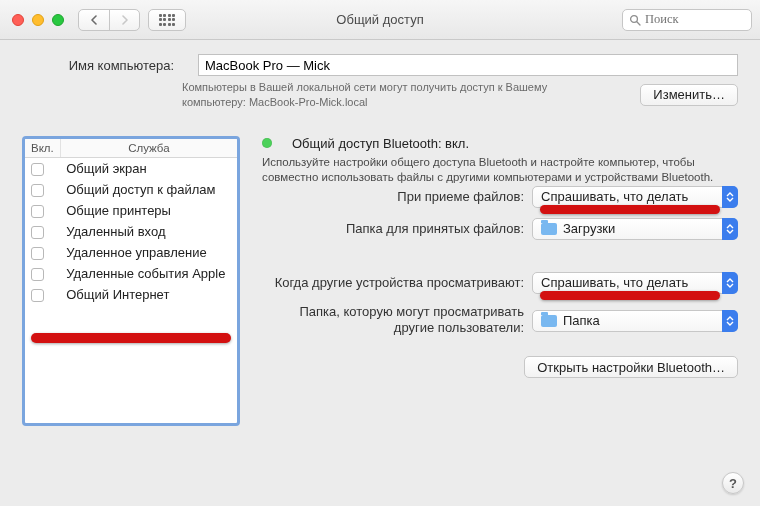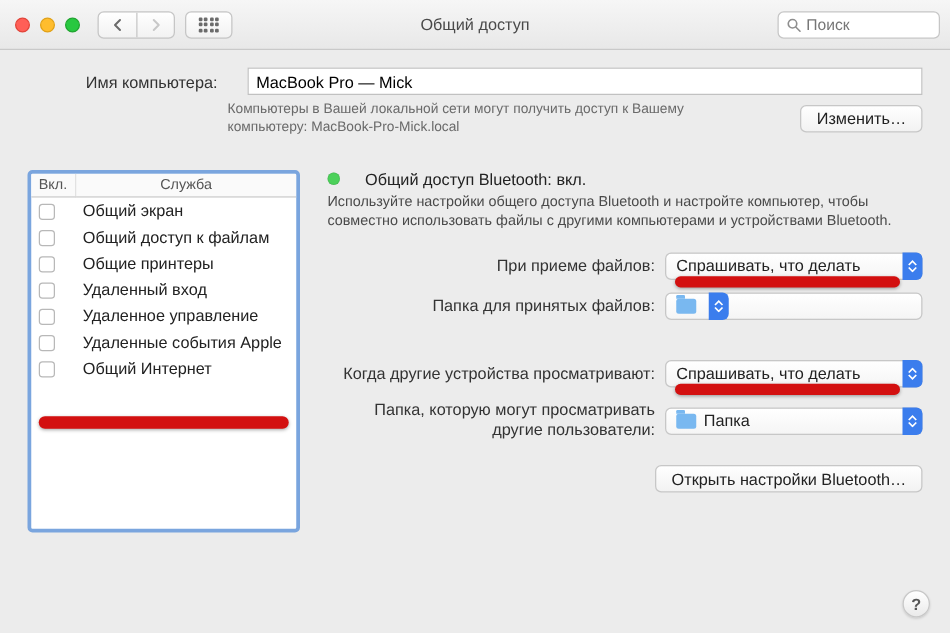--- a/index.html
+++ b/index.html
@@ -50,20 +50,21 @@
     color:#4a4a4a; pointer-events:none;
   }
   .search {
     margin-left:auto; height:22px; width:130px;
     border:1px solid #c6c6c6; border-radius:5px; background:#fff;
     display:flex; align-items:center; padding:0 6px; color:#8e8e8e;
   }
   .search input {
     border:none; outline:none; font-size:12.5px; width:100%; background:transparent;
     color:#333;
+    font-family:Liberation Serif, serif;
   }
   .search svg { flex:none; margin-right:4px; }
 
   
   .name-section { padding: 14px 22px 8px; }
   .name-row { display:flex; align-items:center; gap:24px; }
   .name-label { color:#333; }
   .name-field {
     flex:1; height:22px; border:1px solid #c1c1c1; background:#fff;
     border-radius:0; padding:0 6px; font-size:13px; outline:none;
@@ -109,21 +110,21 @@
   .chk.on svg { display:block; }
   .chk svg { display:none; }
   .red-strike {
     position:absolute; left:6px; right:6px; height:10px;
     background:#d31010; border-radius:5px; box-shadow:0 1px 3px rgba(0,0,0,.35);
   }
 
   .detail { flex:1; font-size:13px; position:relative; }
   .status-row { display:flex; align-items:center; gap:20px; margin-bottom:4px; }
   .status-dot { width:10px; height:10px; border-radius:50%; background:#4cd15a; box-shadow:inset 0 0 1px rgba(0,0,0,.3);}
-  .desc { font-size:11.5px; color:#4a4a4a; line-height:1.35; margin-bottom:16px; }
+  .desc { font-size:11.5px; color:#4a4a4a; line-height:1.35; }
 
   .form-row { display:flex; align-items:center; margin-bottom:10px; position:relative;justify-content:space-between;}
   .form-label { width:270px; text-align:right; padding-right:8px; color:#333; font-size:13px;}
   .popup {
     flex:1; height:22px; border:1px solid #c7c7c7; border-radius:5px;
     background:linear-gradient(#ffffff,#f5f5f5);
     display:flex; align-items:center; padding:0 6px 0 8px; font-size:13px;
     position:relative; cursor:pointer; min-width:0;
   }
   .popup .popup-text { flex:1; overflow:hidden; text-overflow:ellipsis; white-space:nowrap; }
@@ -281,20 +282,21 @@
             </svg>
         </span>
       </div>
       <div class="red-underline" style="left:278px; right:18px; top:19px;"></div>
     </div>
 
     <div class="form-row">
       <div class="form-label">Папка для принятых файлов:</div>
       <div class="popup">
         <span class="folder-ico"></span>
+        <span class="popup-text">Загрузки</span>
         <span class="arrows">
           <svg width="8" height="5" viewBox="0 0 8 5">
               <path d="M1 4l3-3 3 3" fill="none" stroke="#fff" stroke-width="1.4"></path>
             </svg>
           <svg width="8" height="5" viewBox="0 0 8 5">
               <path d="M1 1l3 3 3-3" fill="none" stroke="#fff" stroke-width="1.4"></path>
             </svg>
         </span>
       </div>
     </div>

